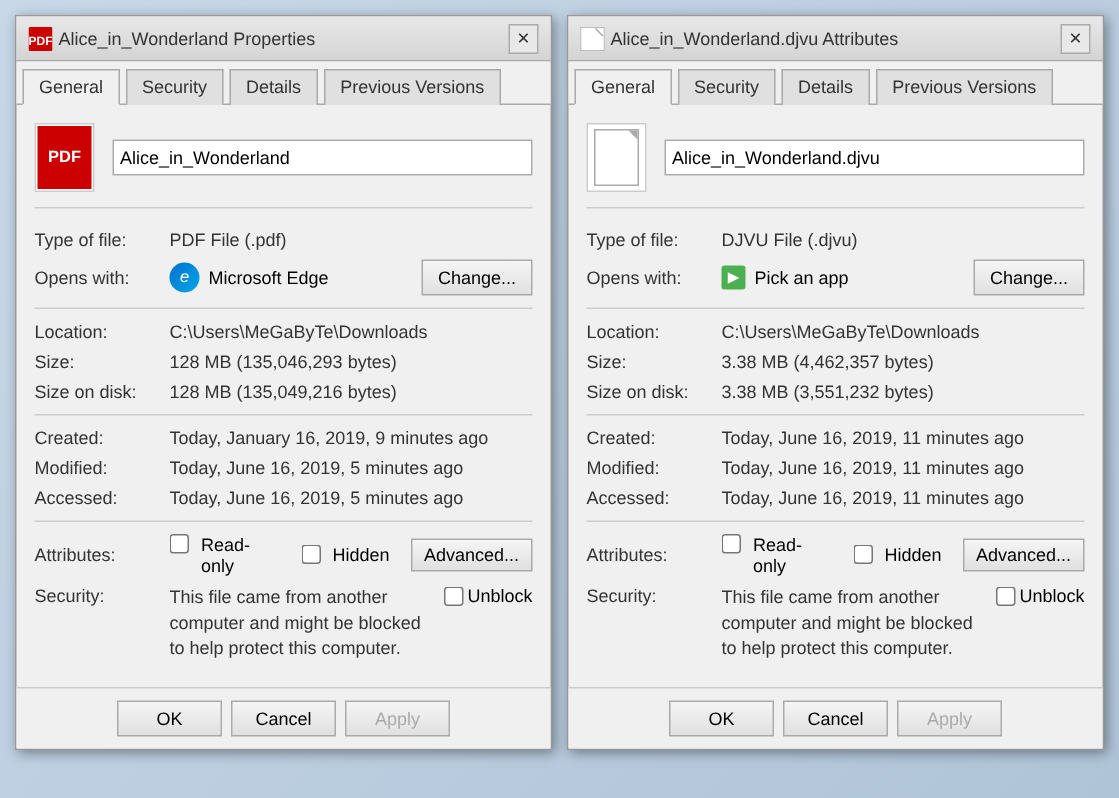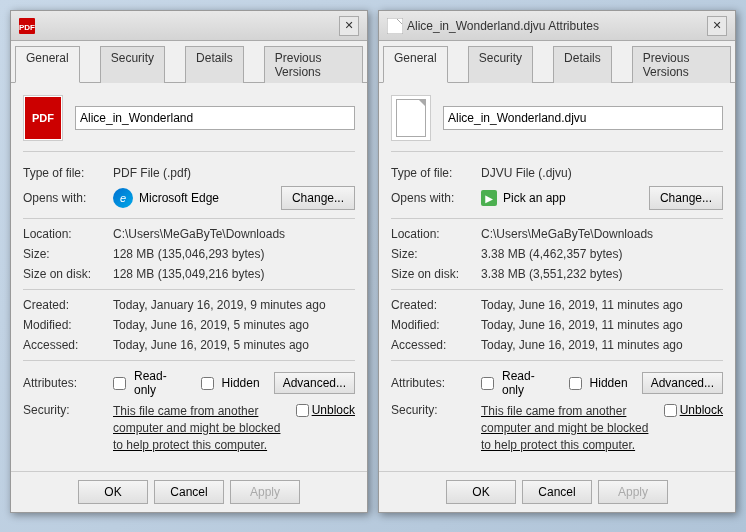--- a/index.html
+++ b/index.html
@@ -75,21 +75,21 @@
       cursor: pointer;
       font-size: 11px;
       color: #333;
     }
 
     .tabs {
       display: flex;
       background: #f0f0f0;
       border-bottom: 1px solid #aaa;
       padding: 4px 4px 0 4px;
-      gap: 20px;
+      gap: 4px;
     }
 
     .tab {
       padding: 4px 10px;
       border: 1px solid #aaa;
       border-bottom: none;
       background: #e0e0e0;
       cursor: pointer;
       font-size: 12px;
       color: #333;
@@ -282,21 +282,21 @@
 
     .attr-controls {
       display: flex;
       align-items: center;
       gap: 14px;
       flex: 1;
     }
 
     .checkbox-group {
       display: flex;
-      align-items: center;
+      align-items: flex-start;
       gap: 8px;
     }
 
     .checkbox-group input[type="checkbox"] {
       width: 13px;
       height: 13px;
     }
 
     .security-row {
       display: flex;
@@ -309,21 +309,20 @@
       color: #333;
       font-size: 12px;
       flex-shrink: 0;
     }
 
     .security-content {
       flex: 1;
       display: flex;
       align-items: flex-start;
       gap: 8px;
-      text-decoration: underline;
     }
 
     .security-text {
       flex: 1;
       font-size: 12px;
       color: #333;
       line-height: 1.4;
     }
 
     .unblock-group {
@@ -366,20 +365,21 @@
 
 <div class="desktop">
 
   <div class="dialog">
     <div class="dialog-titlebar">
       <div class="dialog-titlebar-left">
         <svg class="title-icon" viewBox="0 0 16 16">
           <rect width="16" height="16" fill="#cc0000" rx="1"></rect>
           <text x="8" y="12" text-anchor="middle" fill="white" font-size="8" font-weight="bold" font-family="Arial">PDF</text>
         </svg>
+        <span class="dialog-title">Alice_in_Wonderland Properties</span>
       </div>
       <div class="close-btn">✕</div>
     </div>
 
     <div class="tabs">
       <div class="tab active">General</div>
       <div class="tab">Security</div>
       <div class="tab">Details</div>
       <div class="tab">Previous Versions</div>
     </div>

